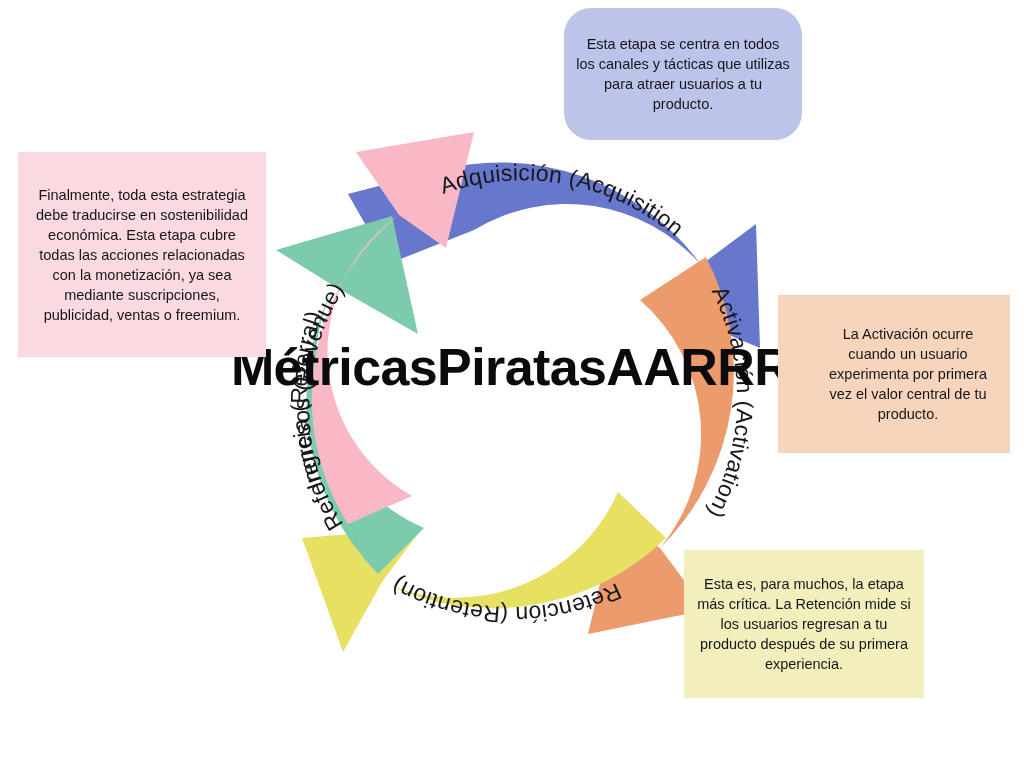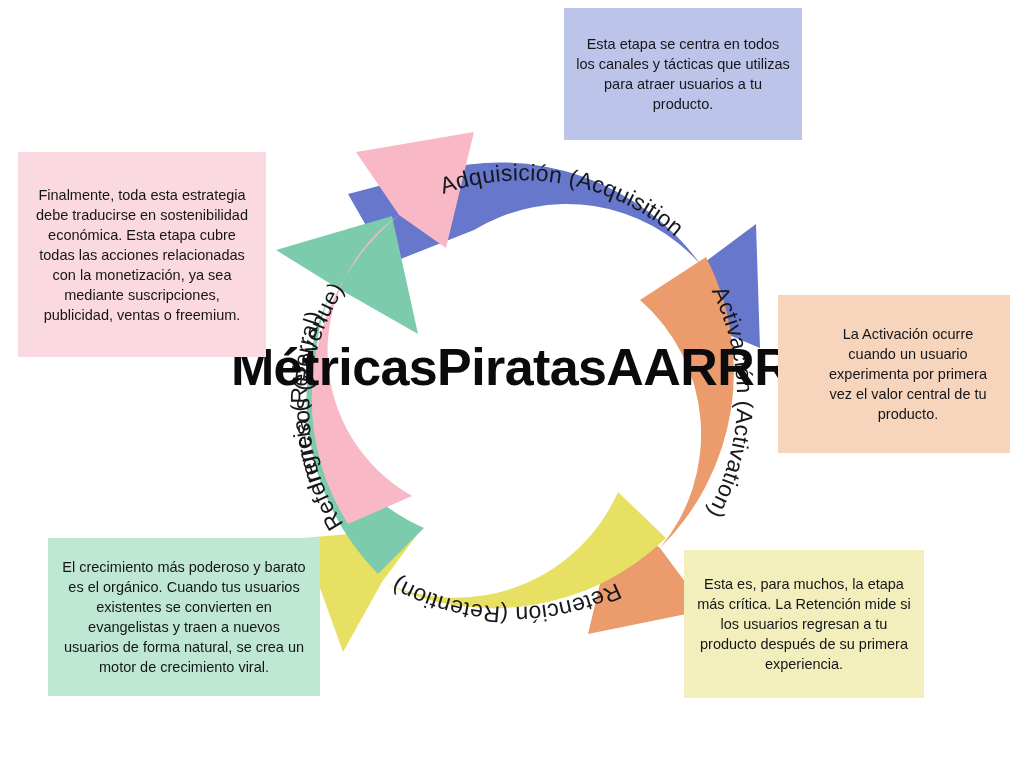--- a/index.html
+++ b/index.html
@@ -36,20 +36,21 @@
     padding: 10px 12px;
     z-index: 4;
     white-space: pre-line;
   }
 
   .note-acquisition {
     left: 564px; top: 8px;
     width: 238px; height: 132px;
     background: #bcc4ea;
     font-size: 14.5px;
+    border-radius: 27px;
   }
   .note-revenue {
     left: 18px; top: 152px;
     width: 248px; height: 205px;
     background: #fbd9e0;
     font-size: 14.5px;
   }
   .note-activation {
     left: 778px; top: 295px;
     width: 232px; height: 158px;
@@ -216,18 +217,17 @@
     <div class="tline">Piratas</div>
     <div class="tline">AARRR</div>
   </div>
 
   <div class="note note-acquisition">Esta etapa se centra en todos los canales y tácticas que utilizas para atraer usuarios a tu producto.</div>
 
   <div class="note note-revenue">Finalmente, toda esta estrategia debe traducirse en sostenibilidad económica. Esta etapa cubre todas las acciones relacionadas con la monetización, ya sea mediante suscripciones, publicidad, ventas o freemium.</div>
 
   <div class="note note-activation">La Activación ocurre cuando un usuario experimenta por primera vez el valor central de tu producto.</div>
 
-  <div class="note note-referral">El crecimiento más poderoso y barato es el orgánico. Cuando tus usuarios existentes se convierten en evangelistas y traen a nuevos usuarios de forma natural, se crea un motor de crecimiento viral.</div>
 
   <div class="note note-retention">Esta es, para muchos, la etapa más crítica. La Retención mide si los usuarios regresan a tu producto después de su primera experiencia.</div>
 
 
 </div>
 
 </body></html>

